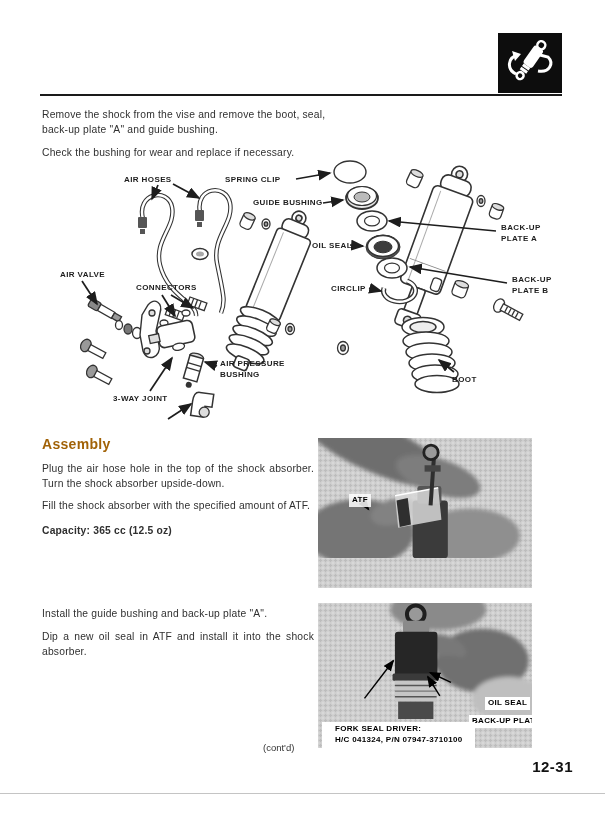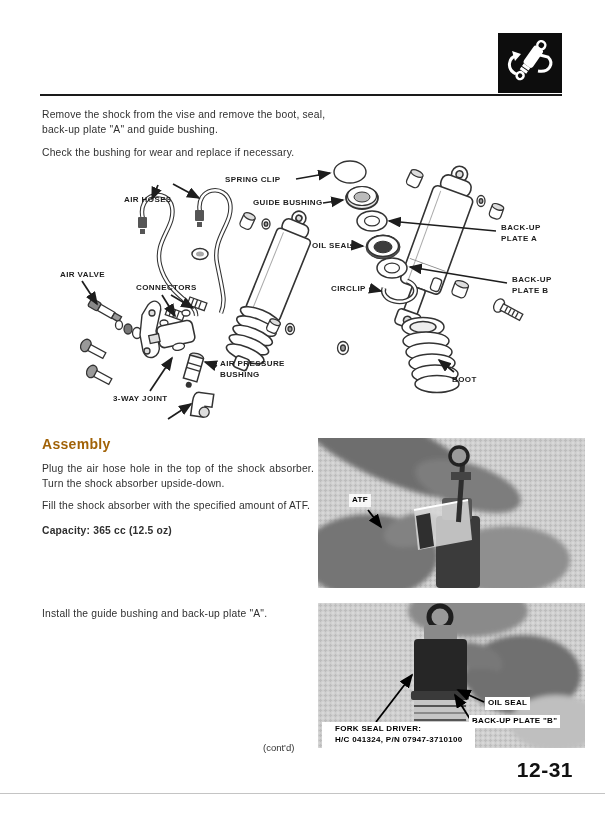--- a/index.html
+++ b/index.html
@@ -21,31 +21,31 @@
   .bold { font-weight:bold; }
   .heading { position:absolute; font-size:14px; font-weight:bold; letter-spacing:.3px; color:#a16207; }
 
   
   .diagram { position:absolute; left:40px; top:155px; width:530px; height:280px; }
   .diagram svg { position:absolute; inset:0; }
   .dlabel { position:absolute; font-size:8px; font-weight:bold; letter-spacing:.4px; color:#1d1d1d; white-space:pre; line-height:1.4; }
 
   
   .photo {
-    position:absolute; left:318px; width:267px; overflow:hidden;
+    position:absolute; left:318px; width:214px; overflow:hidden;
     background-color:#cdcdcd;
     background-image: radial-gradient(#bdbdbd 1px, transparent 1.2px), radial-gradient(#dcdcdc 1px, transparent 1.2px);
     background-size:5px 5px; background-position:0 0, 2.5px 2.5px;
   }
   .photo svg { position:absolute; inset:0; }
   .plabel { position:absolute; font-size:8px; font-weight:bold; letter-spacing:.3px; color:#000; background:#fff; padding:1px 3px; line-height:1.35; white-space:pre; }
   .plabel.bare { background:rgba(255,255,255,.85); }
 
   .contd { position:absolute; left:263px; top:742px; font-size:9.5px; color:#333; }
-  .pagenum { position:absolute; right:32px; top:758px; font-size:21px; font-weight:bold; letter-spacing:.5px; color:#111; }
+  .pagenum { position:absolute; right:32px; top:758px; font-size:15px; font-weight:bold; letter-spacing:.5px; color:#111; }
 </style>
 </head>
 <body>
 
 <div class="page">
 
   <div class="icon-box">
     <svg width="64" height="60" viewBox="0 0 64 60">
       <g transform="translate(33,27) rotate(35)">
         <circle cx="0" cy="-18" r="4" fill="none" stroke="#fff" stroke-width="2.5"></circle>
@@ -246,21 +246,21 @@
         <line x1="42" y1="126" x2="57" y2="149"></line>
         <line x1="122" y1="140" x2="135" y2="161"></line>
         <line x1="131" y1="140" x2="153" y2="153"></line>
         <line x1="177" y1="211" x2="165" y2="207"></line>
         <line x1="110" y1="236" x2="132" y2="203"></line>
         <line x1="414" y1="217" x2="399" y2="205"></line>
         <line x1="128" y1="264" x2="151" y2="249"></line>
       </g>
     </svg>
 
-    <div class="dlabel" style="left:84px; top:19px;margin-top:20px;">AIR HOSES</div>
+    <div class="dlabel" style="left:84px; top:19px;">AIR HOSES</div>
     <div class="dlabel" style="left:185px; top:19px;text-align:right;">SPRING CLIP</div>
     <div class="dlabel" style="left:213px; top:42px;">GUIDE BUSHING</div>
     <div class="dlabel" style="left:272px; top:85px;">OIL SEAL</div>
     <div class="dlabel" style="left:291px; top:128px;">CIRCLIP</div>
     <div class="dlabel" style="left:461px; top:67px;"><span>BACK-UP</span><br><span>PLATE A</span></div>
     <div class="dlabel" style="left:472px; top:119px;"><span>BACK-UP</span><br><span>PLATE B</span></div>
     <div class="dlabel" style="left:20px; top:114px;">AIR VALVE</div>
     <div class="dlabel" style="left:96px; top:127px;">CONNECTORS</div>
     <div class="dlabel" style="left:180px; top:203px;"><span>AIR PRESSURE</span><br><span>BUSHING</span></div>
     <div class="dlabel" style="left:73px; top:238px;">3-WAY JOINT</div>
@@ -300,20 +300,21 @@
       <defs>
           <marker id="ah1" markerWidth="9" markerHeight="8" refX="7" refY="3.2" orient="auto">
             <path d="M0,0 L8,3.2 L0,6.4 z" fill="#000"></path>
           </marker>
         </defs>
     </svg>
     <div class="plabel bare" style="left:31px; top:56px;">ATF</div>
   </div>
 
   <div class="para" style="left:42px; top:606px; width:280px;">Install the guide bushing and back-up plate "A".</div>
+  <div class="para" style="left:42px; top:629px; width:272px; text-align:justify;">Dip a new oil seal in ATF and install it into the shock absorber.</div>
 
   <div class="photo" style="top:603px; height:145px;">
     <svg viewBox="0 0 267 145">
       <defs>
         <filter id="b2" x="-30%" y="-30%" width="160%" height="160%">
             <feGaussianBlur stdDeviation="2.4"></feGaussianBlur>
           </filter>
         <marker id="ah2" markerWidth="9" markerHeight="8" refX="7" refY="3.2" orient="auto">
             <path d="M0,0 L8,3.2 L0,6.4 z" fill="#000"></path>
           </marker>

